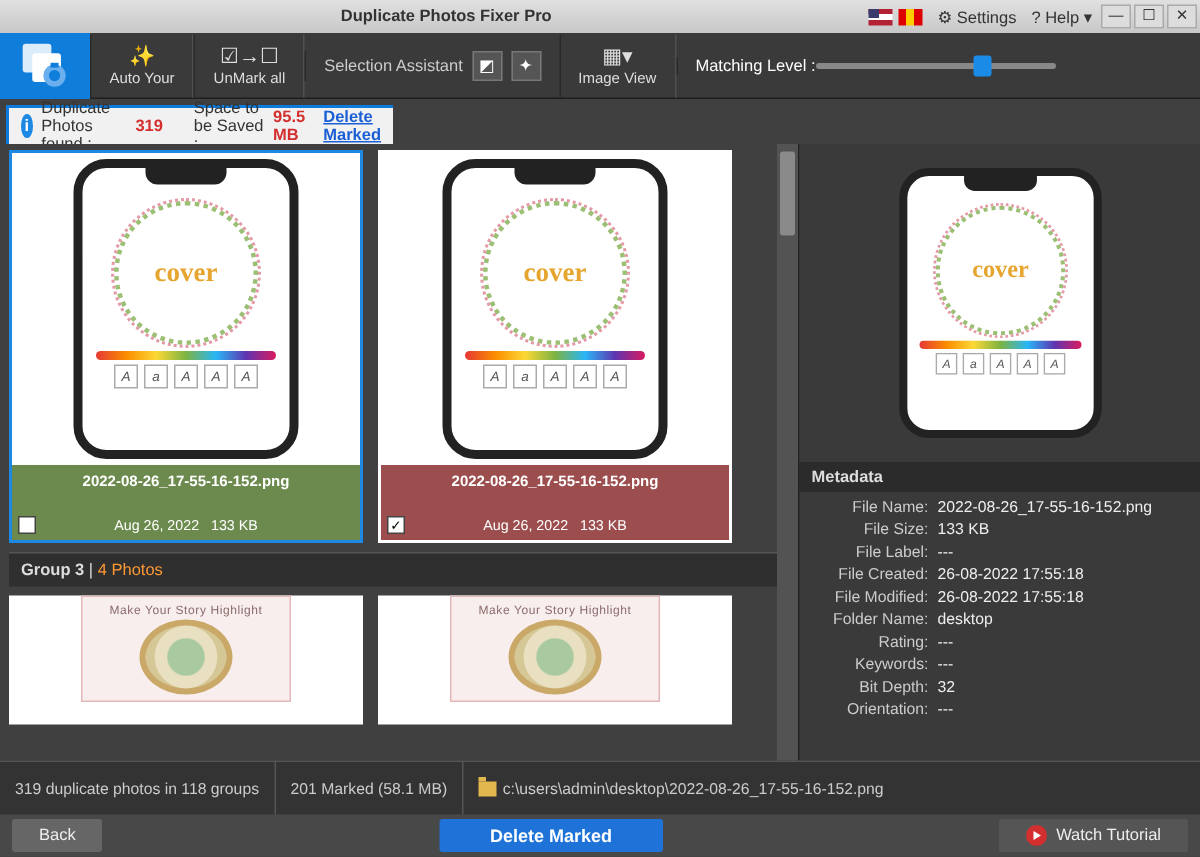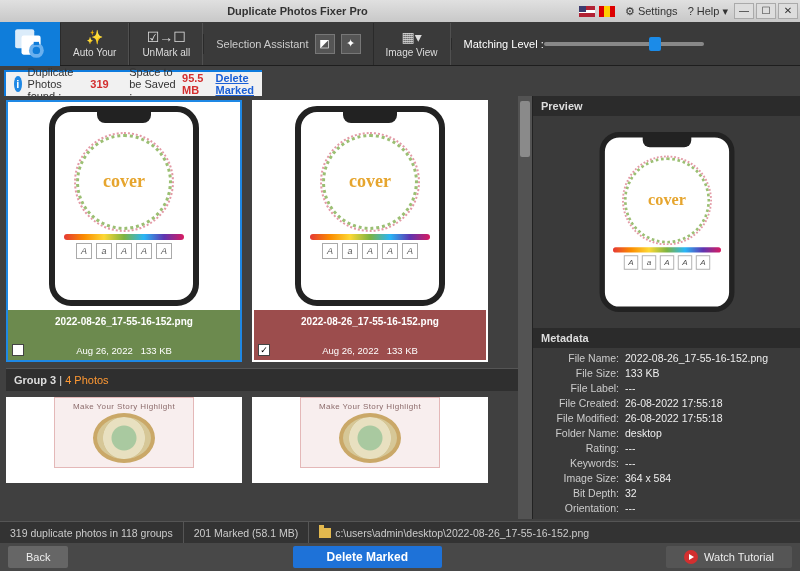--- a/index.html
+++ b/index.html
@@ -64,21 +64,21 @@
 
 .right { width:268px; background:#3a3a3a; display:flex; flex-direction:column; border-left:1px solid #222; }
 .right .pv-head { background:#2b2b2b; color:#ddd; font-size:11px; font-weight:600; padding:4px 8px; }
 .right .preview { background:#3a3a3a; padding:6px 0; text-align:center; }
 .right .preview .phone { margin:0 auto; transform:scale(0.9); }
 .meta-tbl { font-size:10.5px; color:#ddd; padding:2px 10px 6px; }
 .meta-tbl .mr { display:flex; padding:1.5px 0; }
 .meta-tbl .mk { width:82px; text-align:right; padding-right:6px; color:#ccc; }
 .meta-tbl .mv { flex:1; color:#eee; }
 
-.statusbar { position:absolute; left:0; right:0; bottom:28px; height:22px; background:#333; border-top:1px solid #555; display:flex; align-items:center; color:#ccc; font-size:10.5px; }
+.statusbar { position:absolute; left:0; right:0; bottom:28px; height:36px; background:#333; border-top:1px solid #555; display:flex; align-items:center; color:#ccc; font-size:10.5px; }
 .statusbar .cell { padding:0 10px; border-right:1px solid #555; height:100%; display:flex; align-items:center; gap:4px; }
 .statusbar .cell.last { flex:1; border-right:none; }
 .folder-ico { width:12px; height:10px; background:#e2b84e; position:relative; }
 .folder-ico::before { content:""; position:absolute; top:-3px; left:0; width:5px; height:3px; background:#e2b84e; }
 
 .bottombar { position:absolute; left:0; right:0; bottom:0; height:28px; background:#484848; display:flex; align-items:center; padding:0 8px; gap:10px; }
 .btn { height:22px; padding:0 18px; border-radius:2px; font-size:11px; display:flex; align-items:center; justify-content:center; cursor:pointer; }
 .btn.back { background:#666; color:#eee; }
 .btn.del { background:#1e72d8; color:#fff; font-weight:700; font-size:12px; padding:0 34px; margin:0 auto; }
 .btn.tut { background:#555; color:#eee; display:flex; gap:6px; }
@@ -230,21 +230,20 @@
           </div>
       </div>
     </div>
 
     <div class="scroll">
         <div class="thumb2"></div>
       </div>
   </div>
 
   <div class="right">
-    <div class="pv-head">Preview</div>
     <div class="preview">
       <div class="phone">
           <div class="notch"></div>
           <div class="screen">
             <div class="wreath">
               <span class="txt">cover</span>
             </div>
             <div class="rainbowbar"></div>
             <div class="fontsrow">
               <span>A</span>
@@ -284,24 +283,20 @@
         </div>
         <div class="mr">
           <div class="mk">Rating:</div>
           <div class="mv">---</div>
         </div>
         <div class="mr">
           <div class="mk">Keywords:</div>
           <div class="mv">---</div>
         </div>
         <div class="mr">
-          <div class="mk">Image Size:</div>
-          <div class="mv">364 x 584</div>
-        </div>
-        <div class="mr">
           <div class="mk">Bit Depth:</div>
           <div class="mv">32</div>
         </div>
         <div class="mr">
           <div class="mk">Orientation:</div>
           <div class="mv">---</div>
         </div>
       </div>
   </div>
 </div>

